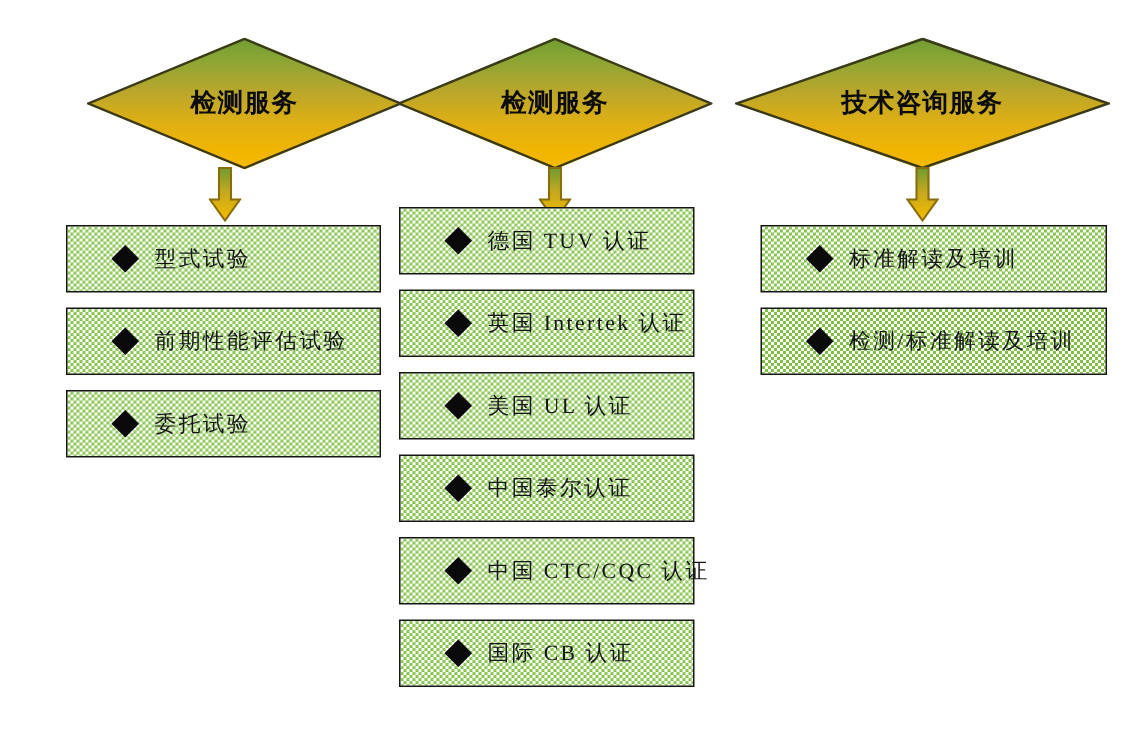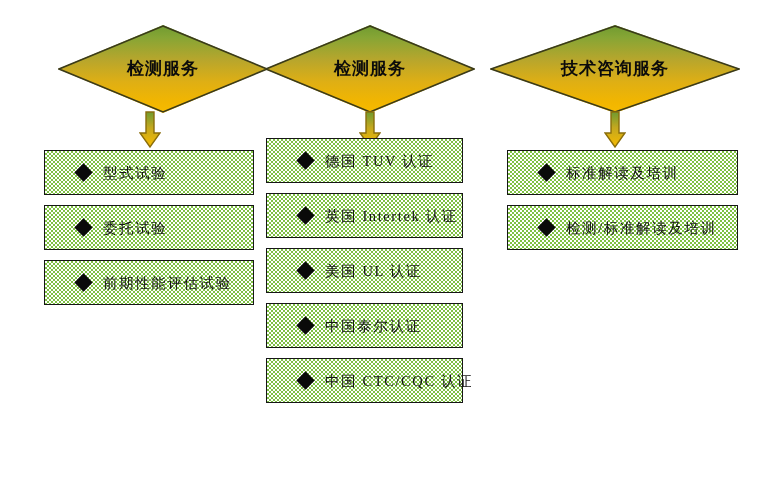--- a/index.html
+++ b/index.html
@@ -131,25 +131,25 @@
       <polygon points="7,1 15,1 15,22 21,22 11,36 1,22 7,22" fill="url(#ag1)" stroke="#8a6d0b" stroke-width="1.4" stroke-linejoin="miter"></polygon>
     </svg>
 
     <div class="boxes" style="left:44px; top:150px; width:210px;">
       <div class="item-box">
         <span class="bullet"></span>
         <span class="item-label">型式试验</span>
       </div>
       <div class="item-box">
         <span class="bullet"></span>
+        <span class="item-label">前期性能评估试验</span>
+      </div>
+      <div class="item-box">
+        <span class="bullet"></span>
         <span class="item-label">委托试验</span>
-      </div>
-      <div class="item-box">
-        <span class="bullet"></span>
-        <span class="item-label">前期性能评估试验</span>
       </div>
     </div>
   </div>
 
   <div class="column">
 
     <div class="diamond-wrap" style="left:265px; width:210px;">
       <div class="diamond"></div>
       <svg class="diamond-edge" viewBox="0 0 210 88" preserveAspectRatio="none">
         <polygon points="105,1 209,44 105,87 1,44" fill="none" stroke="#3a3a1a" stroke-width="1.6"></polygon>
@@ -182,20 +182,24 @@
         <span class="item-label">美国 UL 认证</span>
       </div>
       <div class="item-box">
         <span class="bullet"></span>
         <span class="item-label">中国泰尔认证</span>
       </div>
       <div class="item-box">
         <span class="bullet"></span>
         <span class="item-label">中国 CTC/CQC 认证</span>
       </div>
+      <div class="item-box">
+        <span class="bullet"></span>
+        <span class="item-label">国际 CB 认证</span>
+      </div>
     </div>
   </div>
 
   <div class="column">
 
     <div class="diamond-wrap" style="left:490px; width:250px;">
       <div class="diamond"></div>
       <svg class="diamond-edge" viewBox="0 0 250 88" preserveAspectRatio="none">
         <polygon points="125,1 249,44 125,87 1,44" fill="none" stroke="#3a3a1a" stroke-width="1.6"></polygon>
       </svg>

